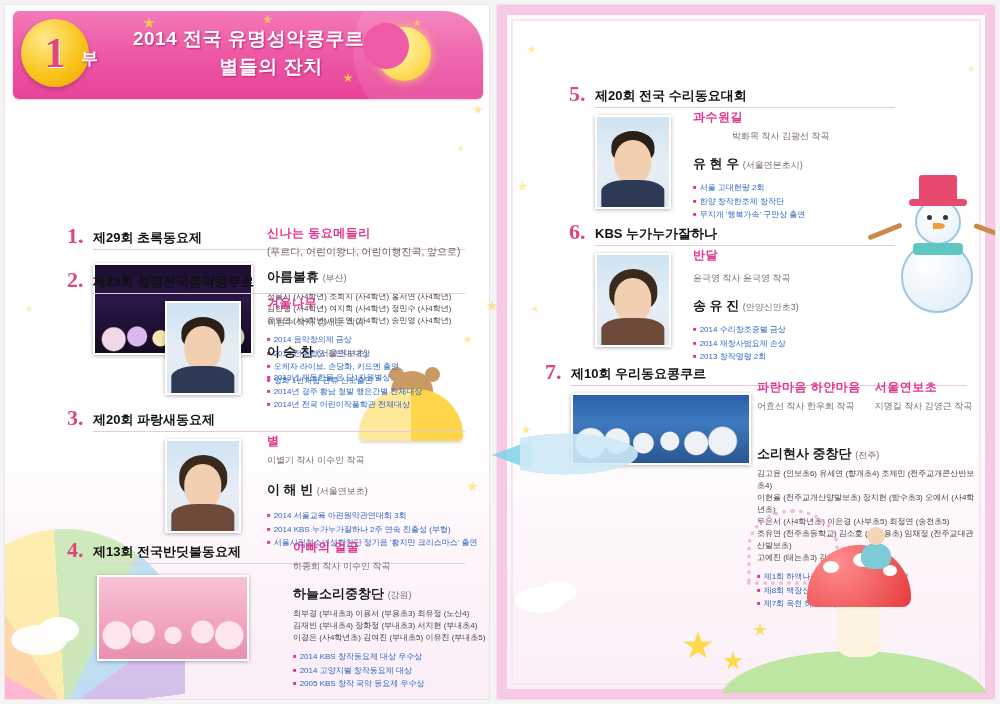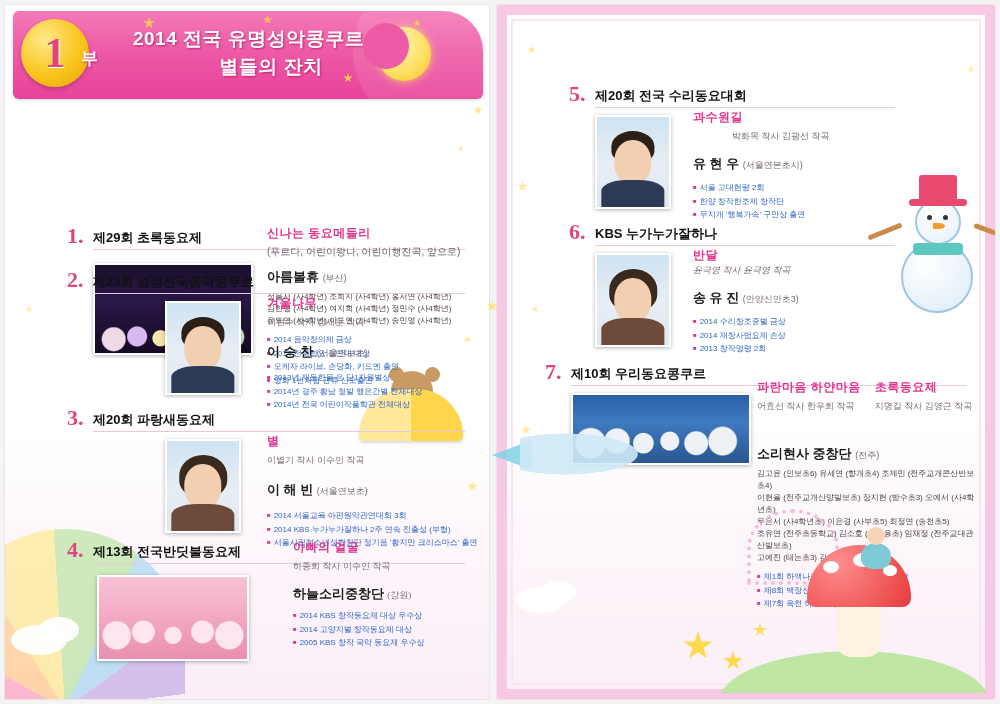--- a/index.html
+++ b/index.html
@@ -442,23 +442,28 @@
     </div>
 
     <div class="entry">
       <div class="entry-num" style="left:62px;top:532px;">4.</div>
       <div class="entry-contest" style="left:88px;top:538px;">제13회 전국반딧불동요제</div>
       <div class="rule" style="left:88px;top:558px;width:372px;"></div>
       <div class="photo ph-pink" style="left:92px;top:570px;width:152px;height:86px;"></div>
       <div style="position:absolute;left:262px;top:534px;width:220px;margin-left:26px;">
         <div class="song-title">아빠의 얼굴</div>
         <div class="credits" style="margin-top:4px;">하종희 작사    이수인 작곡</div>
-        <div class="performer" style="margin-top:12px;font-family:Liberation Serif, serif;">
+        <div class="performer" style="margin-top:12px;">
           <span>하늘소리중창단</span>
           <span class="aff">(강원)</span>
+        </div>
+        <div class="members" style="margin-top:5px;">
+          <div>최부경 (부내초3)   이용서 (부용초3)   최유정 (노산4)</div>
+          <div>김재빈 (부내초4)   장화정 (부내초3)   서지현 (부내초4)</div>
+          <div>이경은 (사4학년초)  김여진 (부내초5)  이유진 (부내초5)</div>
         </div>
         <div class="awards" style="margin-top:6px;">
           <div>2014 KBS 창작동요제 대상 우수상</div>
           <div>2014 고양지별 창작동요제 대상</div>
           <div>2005 KBS 창작 국악 동요제 우수상</div>
         </div>
       </div>
     </div>
   </div>
 
@@ -512,21 +517,21 @@
       <div class="entry-num" style="left:72px;top:214px;">6.</div>
       <div class="entry-contest" style="left:98px;top:220px;">KBS 누가누가잘하나</div>
       <div class="rule" style="left:98px;top:240px;width:300px;"></div>
       <div class="photo portrait girl" style="left:98px;top:248px;width:76px;height:94px;">
         <div class="hair"></div>
         <div class="face"></div>
         <div class="body"></div>
       </div>
       <div style="position:absolute;left:196px;top:242px;width:190px;">
         <div class="song-title">반달</div>
-        <div class="credits" style="margin-top:0;font-style:italic;">윤극영 작사    윤극영 작곡</div>
+        <div class="credits" style="margin-top:8px;">윤극영 작사    윤극영 작곡</div>
         <div class="performer" style="margin-top:12px;">
           <span>송 유 진</span>
           <span class="aff">(안양신안초3)</span>
         </div>
         <div class="awards" style="margin-top:8px;">
           <div>2014 수리창조중별 금상</div>
           <div>2014 재창사범요제 손상</div>
           <div>2013 창작명령 2회</div>
         </div>
       </div>
@@ -537,21 +542,21 @@
       <div class="entry-contest" style="left:74px;top:360px;">제10회 우리동요콩쿠르</div>
       <div class="rule" style="left:74px;top:380px;width:396px;"></div>
       <div class="photo ph-kids" style="left:74px;top:388px;width:180px;height:72px;"></div>
       <div style="position:absolute;left:260px;top:374px;width:216px;">
         <div style="display:flex;gap:14px;align-items:flex-start;">
           <div>
             <div class="song-title">파란마음 하얀마음</div>
             <div class="credits" style="margin-top:4px;">어효선 작사    한우희 작곡</div>
           </div>
           <div>
-            <div class="song-title">초록동요제</div>
+            <div class="song-title">서울연보초</div>
             <div class="credits" style="margin-top:4px;">지명길 작사    김영근 작곡</div>
           </div>
         </div>
       </div>
       <div style="position:absolute;left:260px;top:440px;width:222px;">
         <div class="performer">
           <span>소리현사 중창단</span>
           <span class="aff">(전주)</span>
         </div>
         <div class="members" style="margin-top:5px;">

